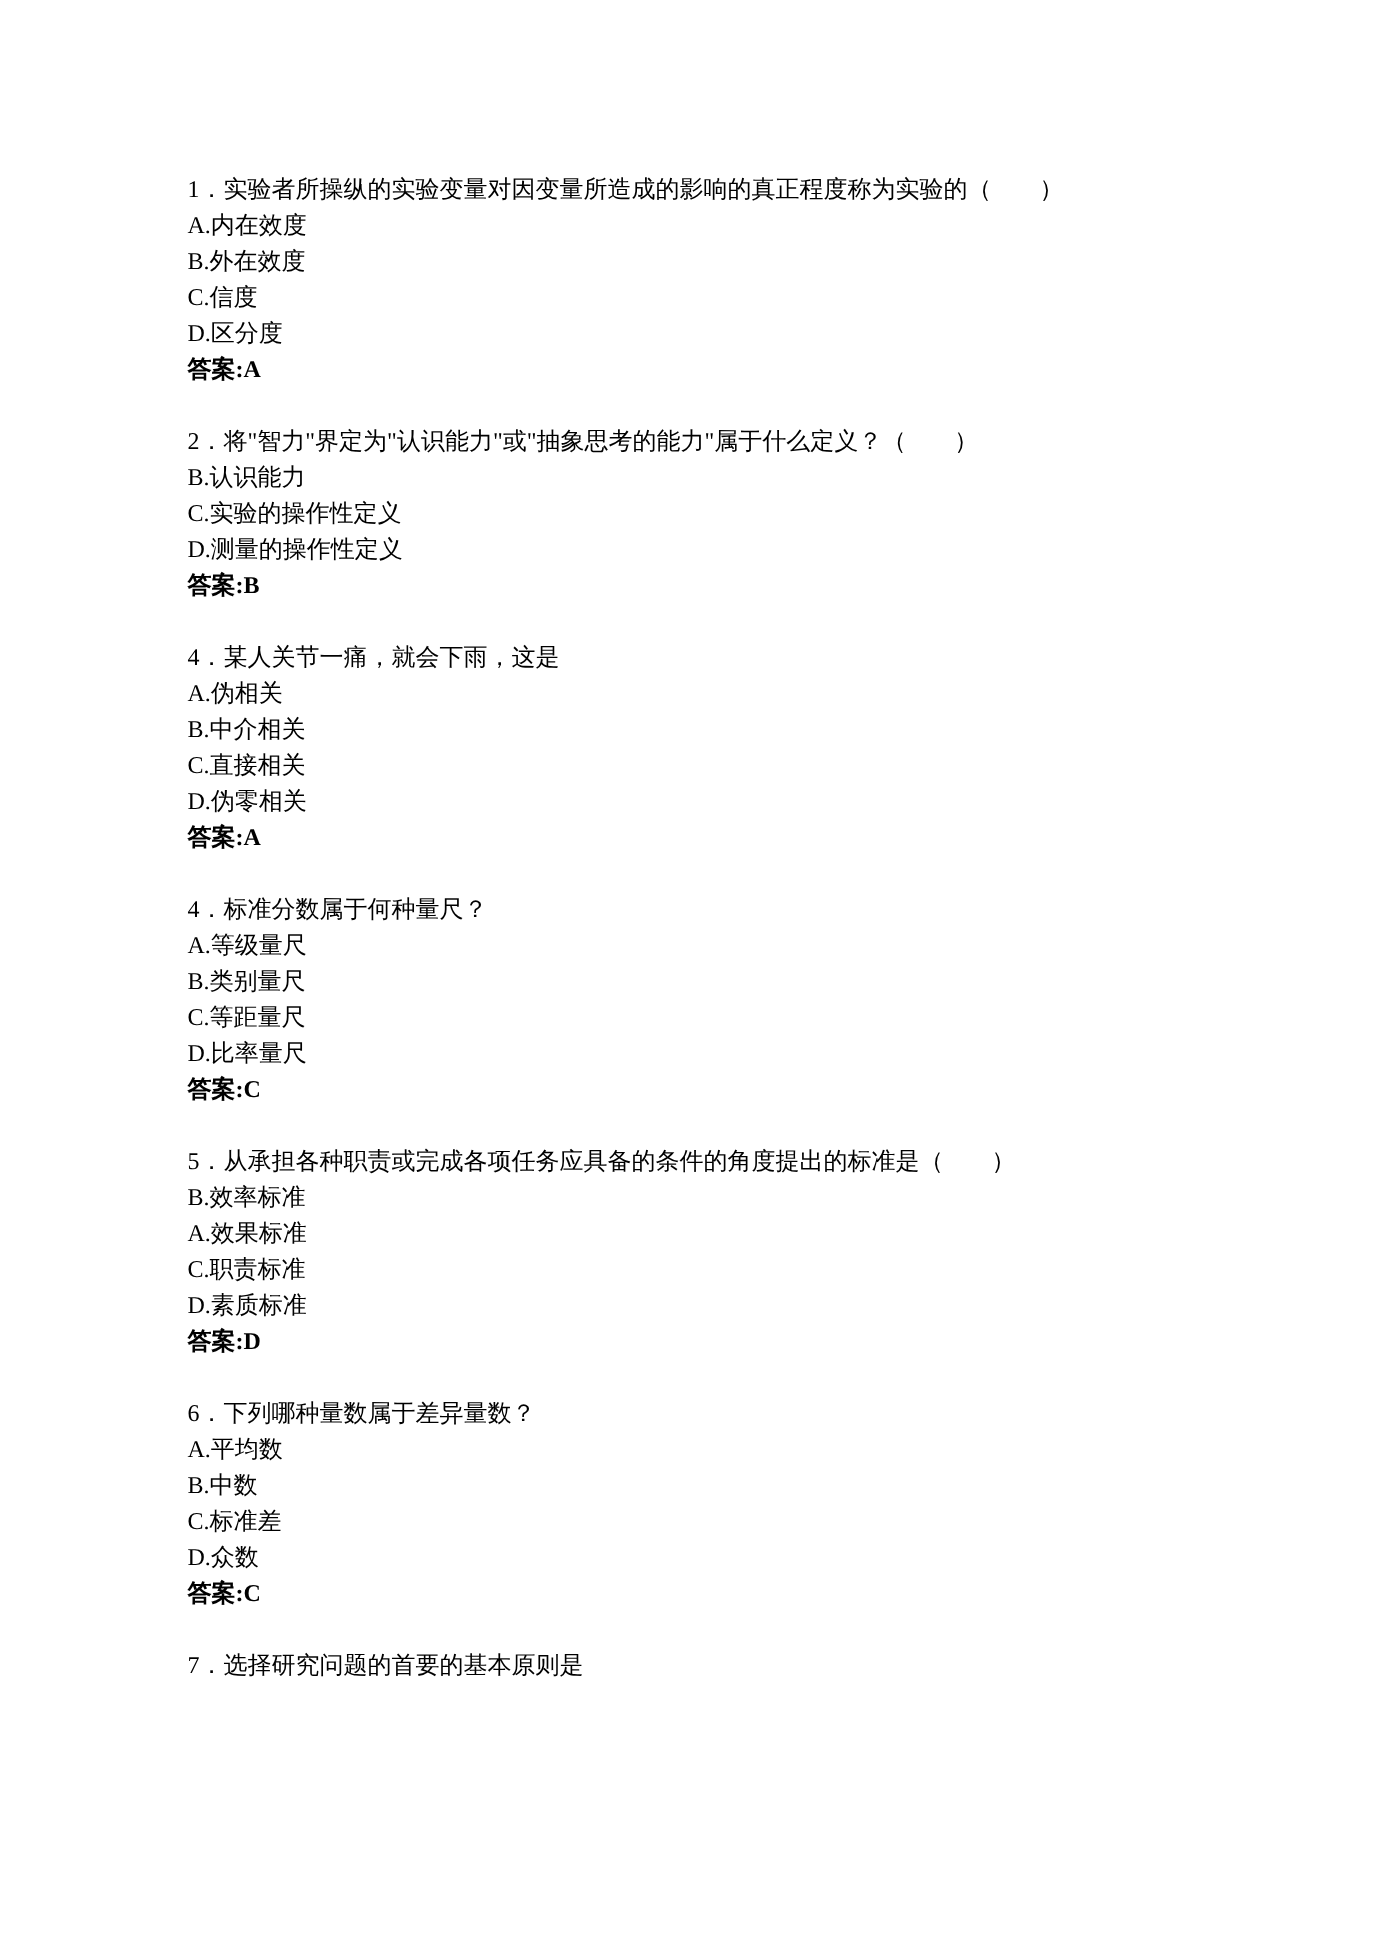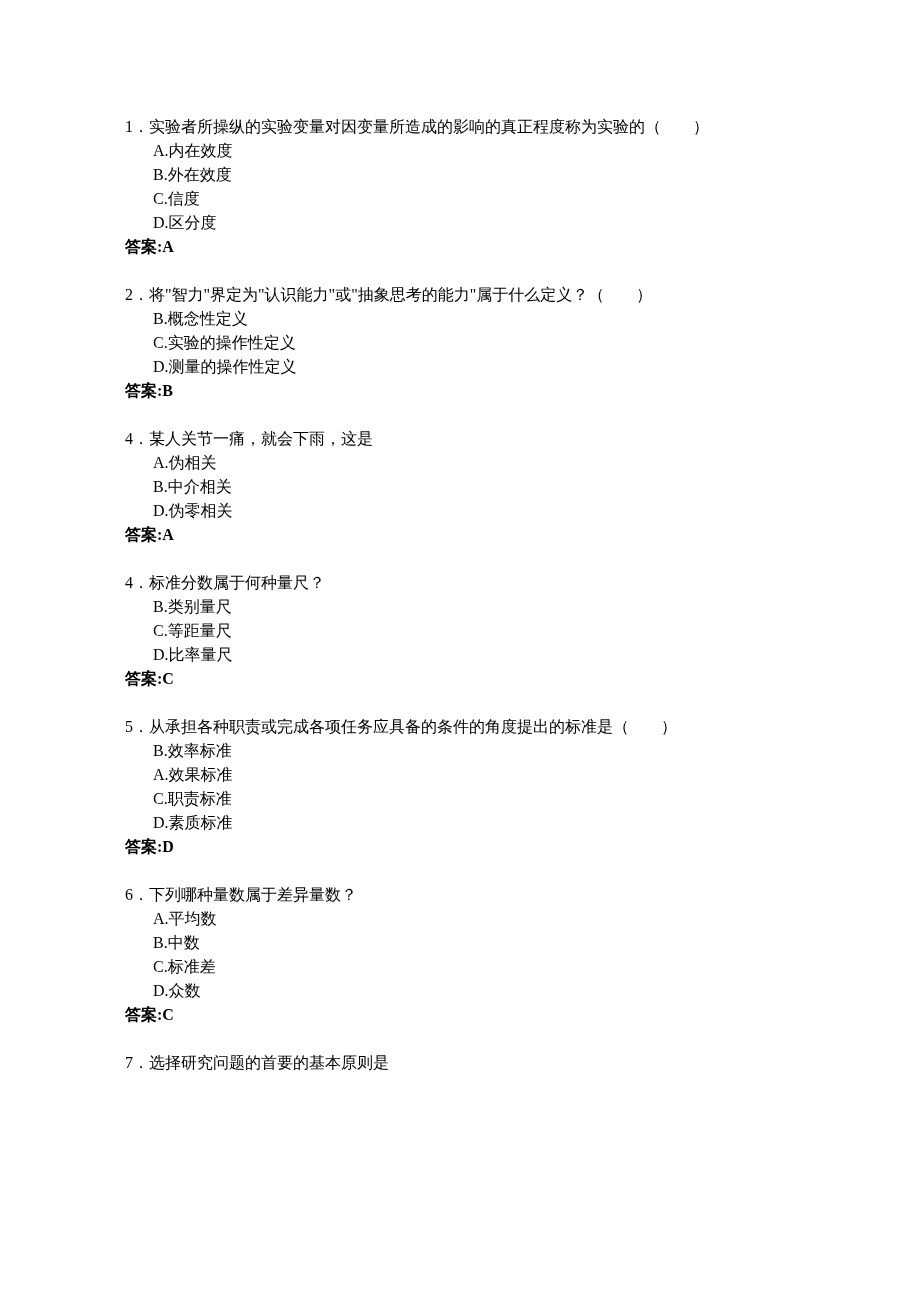--- a/index.html
+++ b/index.html
@@ -18,21 +18,20 @@
       box-sizing: border-box;
     }
     .question-block {
       margin-bottom: 24px;
     }
     .question-line {
       white-space: pre;
     }
     .option-line {
       white-space: pre;
-      margin-left: 28px;
     }
     .answer-line {
       white-space: pre;
       font-weight: bold;
     }
   </style>
 </head>
 <body>
 
 <div class="page">
@@ -40,34 +39,36 @@
       <div class="question-block">
         <div class="question-line">1．实验者所操纵的实验变量对因变量所造成的影响的真正程度称为实验的（　　）</div>
         <div class="option-line">A.内在效度</div>
         <div class="option-line">B.外在效度</div>
         <div class="option-line">C.信度</div>
         <div class="option-line">D.区分度</div>
         <div class="answer-line">答案:A</div>
       </div>
       <div class="question-block">
         <div class="question-line">2．将"智力"界定为"认识能力"或"抽象思考的能力"属于什么定义？（　　）</div>
-        <div class="option-line">B.概念性定义</div>
+        <div class="option-line">B.认识能力</div>
         <div class="option-line">C.实验的操作性定义</div>
         <div class="option-line">D.测量的操作性定义</div>
         <div class="answer-line">答案:B</div>
       </div>
       <div class="question-block">
         <div class="question-line">4．某人关节一痛，就会下雨，这是</div>
         <div class="option-line">A.伪相关</div>
         <div class="option-line">B.中介相关</div>
+        <div class="option-line">C.直接相关</div>
         <div class="option-line">D.伪零相关</div>
         <div class="answer-line">答案:A</div>
       </div>
       <div class="question-block">
         <div class="question-line">4．标准分数属于何种量尺？</div>
+        <div class="option-line">A.等级量尺</div>
         <div class="option-line">B.类别量尺</div>
         <div class="option-line">C.等距量尺</div>
         <div class="option-line">D.比率量尺</div>
         <div class="answer-line">答案:C</div>
       </div>
       <div class="question-block">
         <div class="question-line">5．从承担各种职责或完成各项任务应具备的条件的角度提出的标准是（　　）</div>
         <div class="option-line">B.效率标准</div>
         <div class="option-line">A.效果标准</div>
         <div class="option-line">C.职责标准</div>

